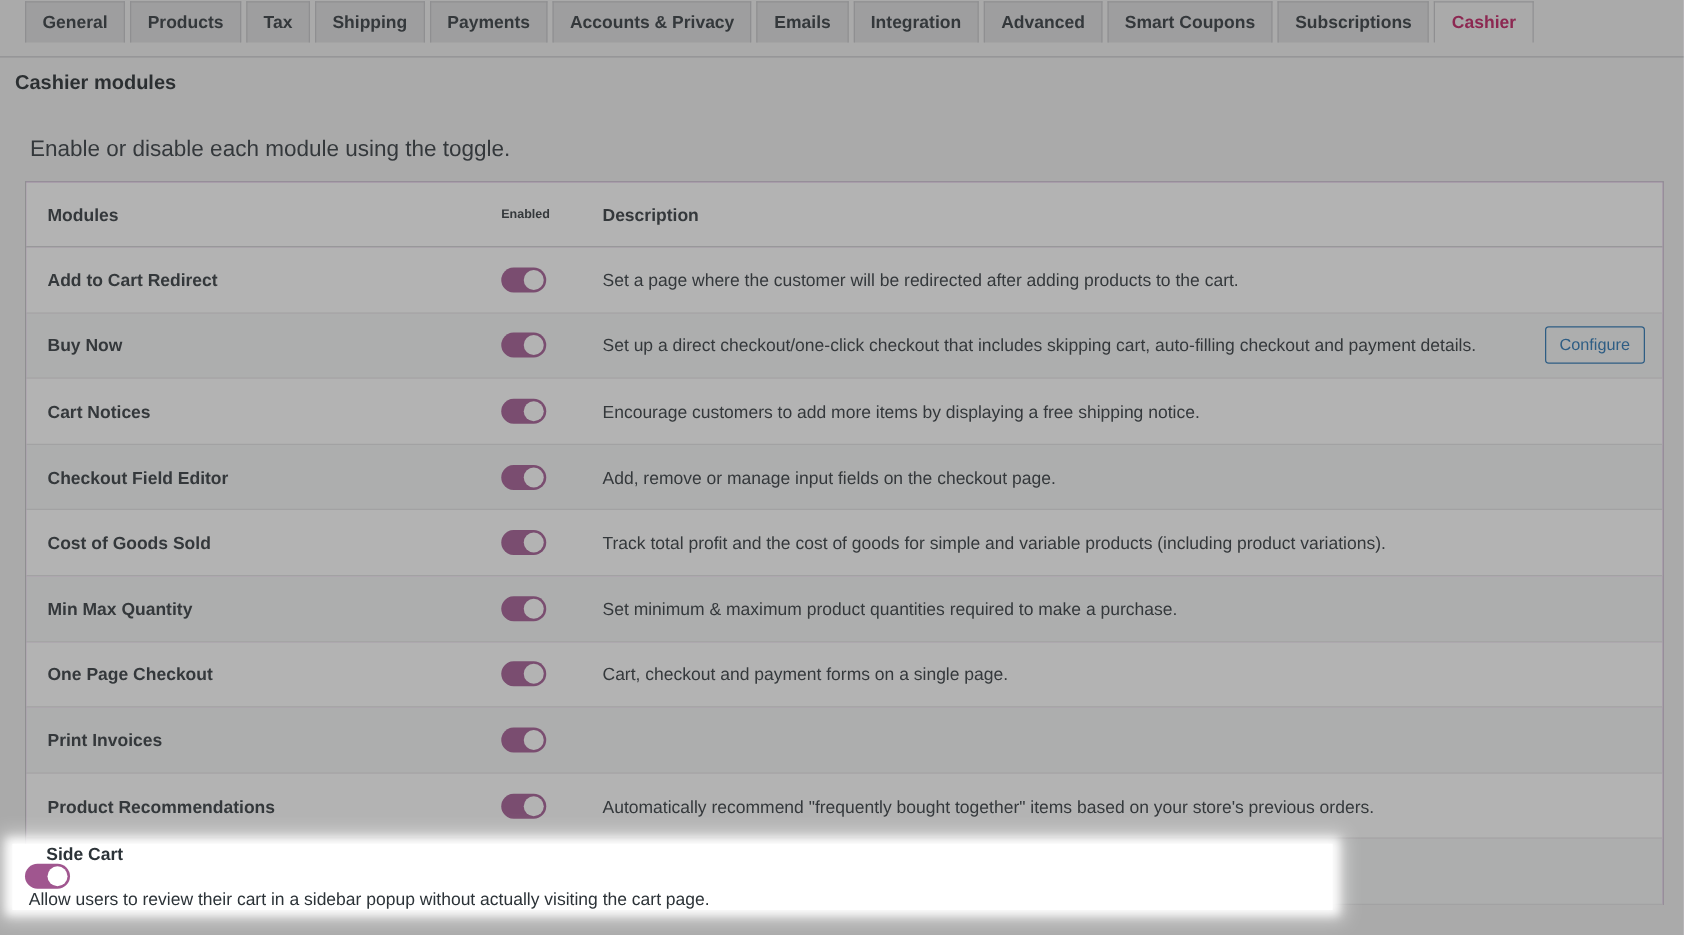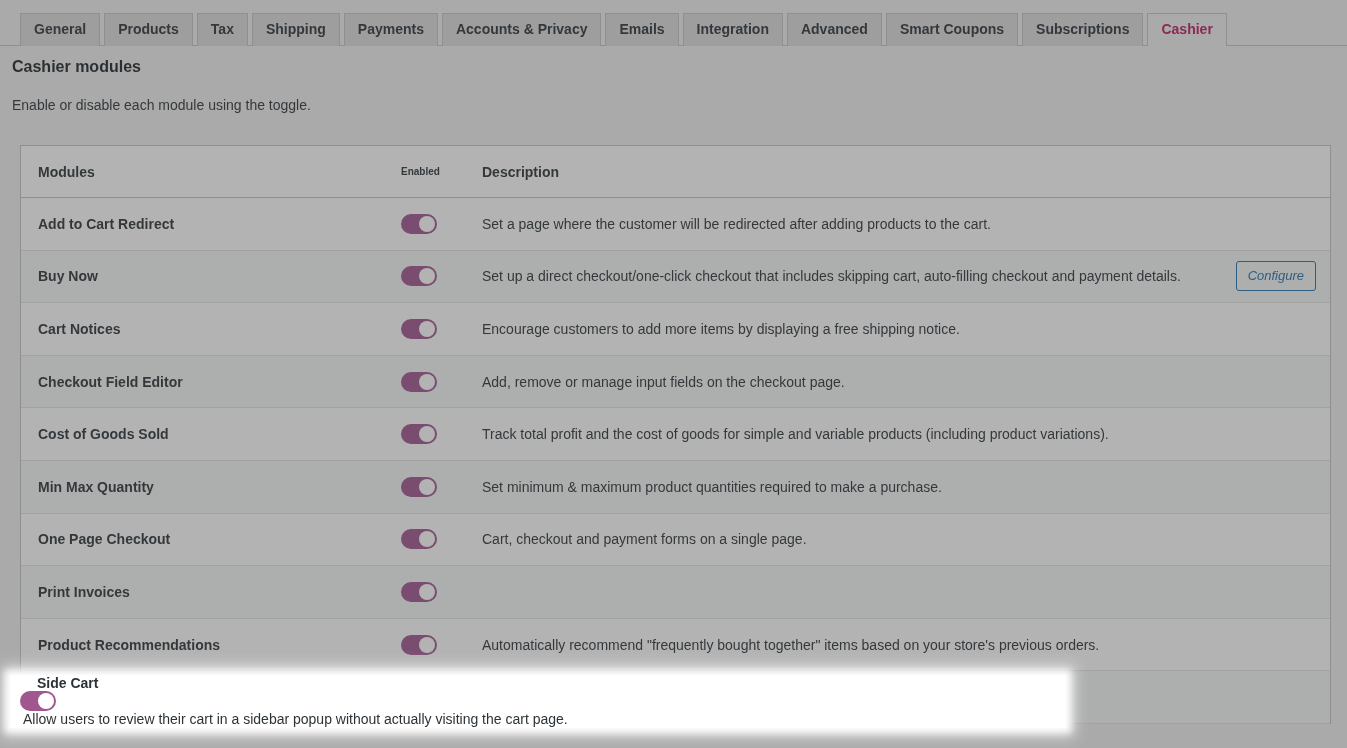--- a/index.html
+++ b/index.html
@@ -34,21 +34,20 @@
   
   .tab-strip {
     position: absolute;
     left: 0; top: 0;
     width: 1347px;
     height: 46px;
     box-sizing: border-box;
     padding-left: 20px;
     border-bottom: 1px solid #c3c4c7;
     display: flex;
-    align-items: flex-end;
     gap: 4px;
   }
   .tab {
     box-sizing: border-box;
     height: 33px;
     line-height: 31px;
     padding: 0 13px;
     background: #dcdcde;
     border: 1px solid #c3c4c7;
     border-bottom: none;
@@ -71,23 +70,23 @@
     position: absolute;
     left: 12px; top: 58px;
     font-size: 16px;
     font-weight: bold;
     color: #1d2327;
     margin: 0;
   }
   .page-desc {
     position: absolute;
     left: 12px; top: 97px;
-    font-size: 14px;
-    color: #2c3338;
-    margin: 0;
+    font-size: 18px;
+    color: #2c3338;
+    margin: 12px;
   }
 
   
   .modules-table {
     position: absolute;
     left: 20px; top: 145px;
     width: 1311px;
     border: 1px solid #c3c4c7;
     border-bottom: none;
     box-sizing: border-box;
@@ -175,21 +174,20 @@
     line-height: 28px;
     padding: 0 11px;
     font-size: 13px;
     color: #2271b1;
     background: #f6f7f7;
     border: 1px solid #2271b1;
     border-radius: 3px;
     cursor: pointer;
     margin-right: 0px;
     white-space: nowrap;
-    font-style: italic;
   }
 
   
   #spotlight {
     position: absolute;
     left: 10px;
     top: 675px;
     width: 1056px;
     height: 53px;
     z-index: 60;

